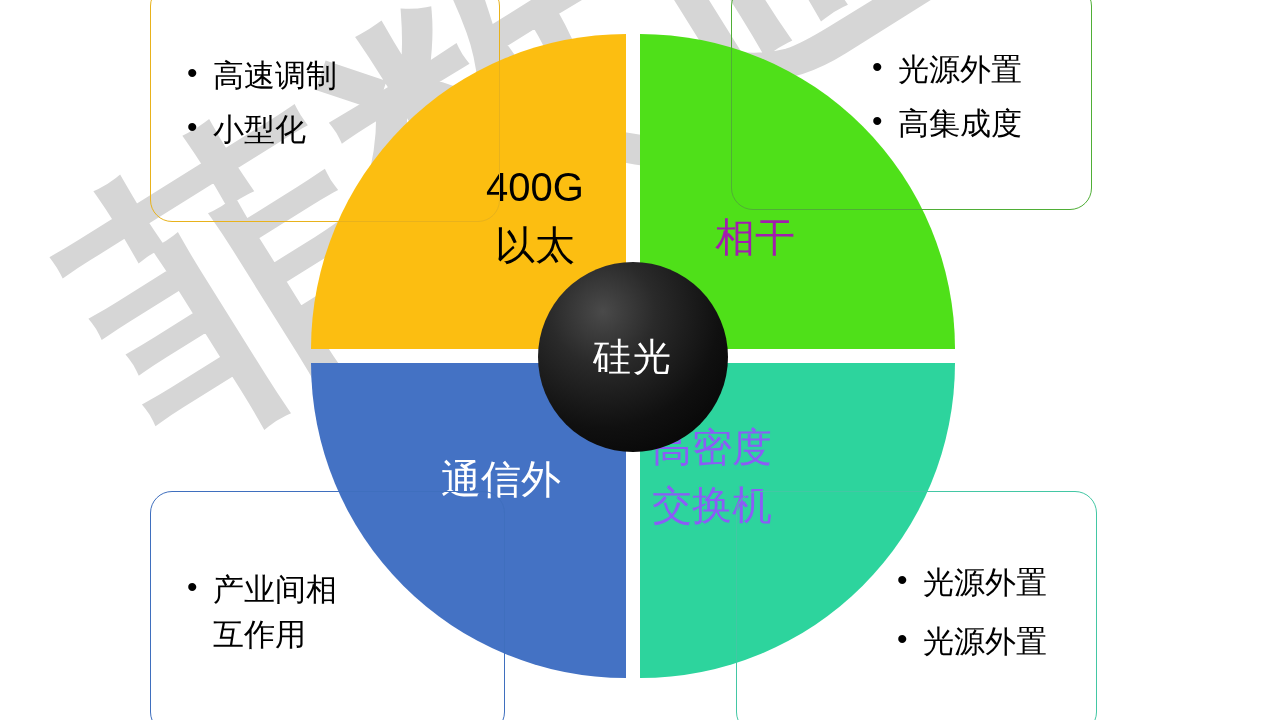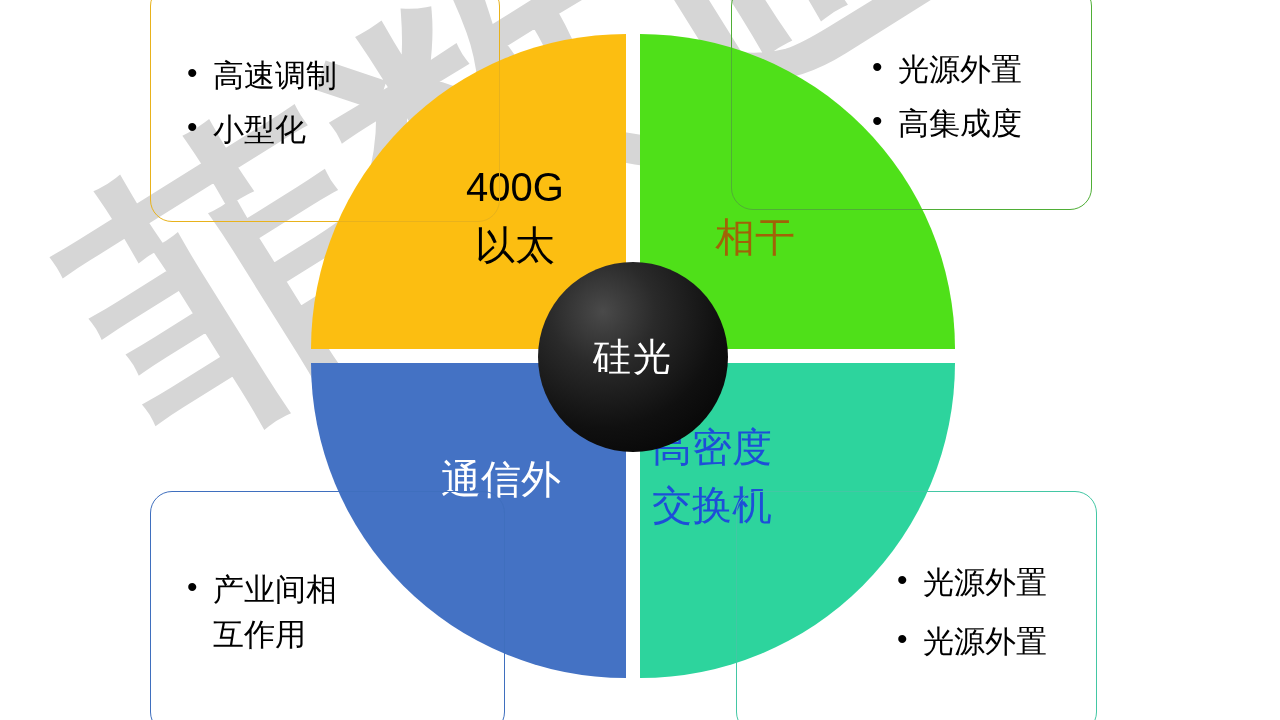--- a/index.html
+++ b/index.html
@@ -72,24 +72,24 @@
 
   .wedge-label {
     position: absolute;
     z-index: 3;
     font-size: 40px;
     line-height: 1.45;
     white-space: pre-line;
     text-align: center;
     font-weight: 400;
   }
-  #label-tl { left: 400px;  top: 158px; width: 230px; color: #000000; text-align: center; }
-  #label-tr { left: 640px;  top: 208px; width: 230px; color: #a16207; text-align: center; }
+  #label-tl { left: 420px;  top: 158px; width: 230px; color: #000000; text-align: center; }
+  #label-tr { left: 640px;  top: 208px; width: 230px; color: #a21caf; text-align: center; }
   #label-bl { left: 386px;  top: 450px; width: 230px; color: #ffffff; text-align: center; }
-  #label-br { left: 652px;  top: 418px; width: 220px; color: #1d4ed8; text-align: left; }
+  #label-br { left: 652px;  top: 418px; width: 220px; color: #8b5cf6; text-align: left; }
 
   
   #hub {
     position: absolute;
     left: 538px;
     top: 262px;
     width: 190px;
     height: 190px;
     border-radius: 50%;
     background: radial-gradient(circle at 34% 26%, #4a4a4a 0%, #2a2a2a 28%, #101010 62%, #000000 100%);

